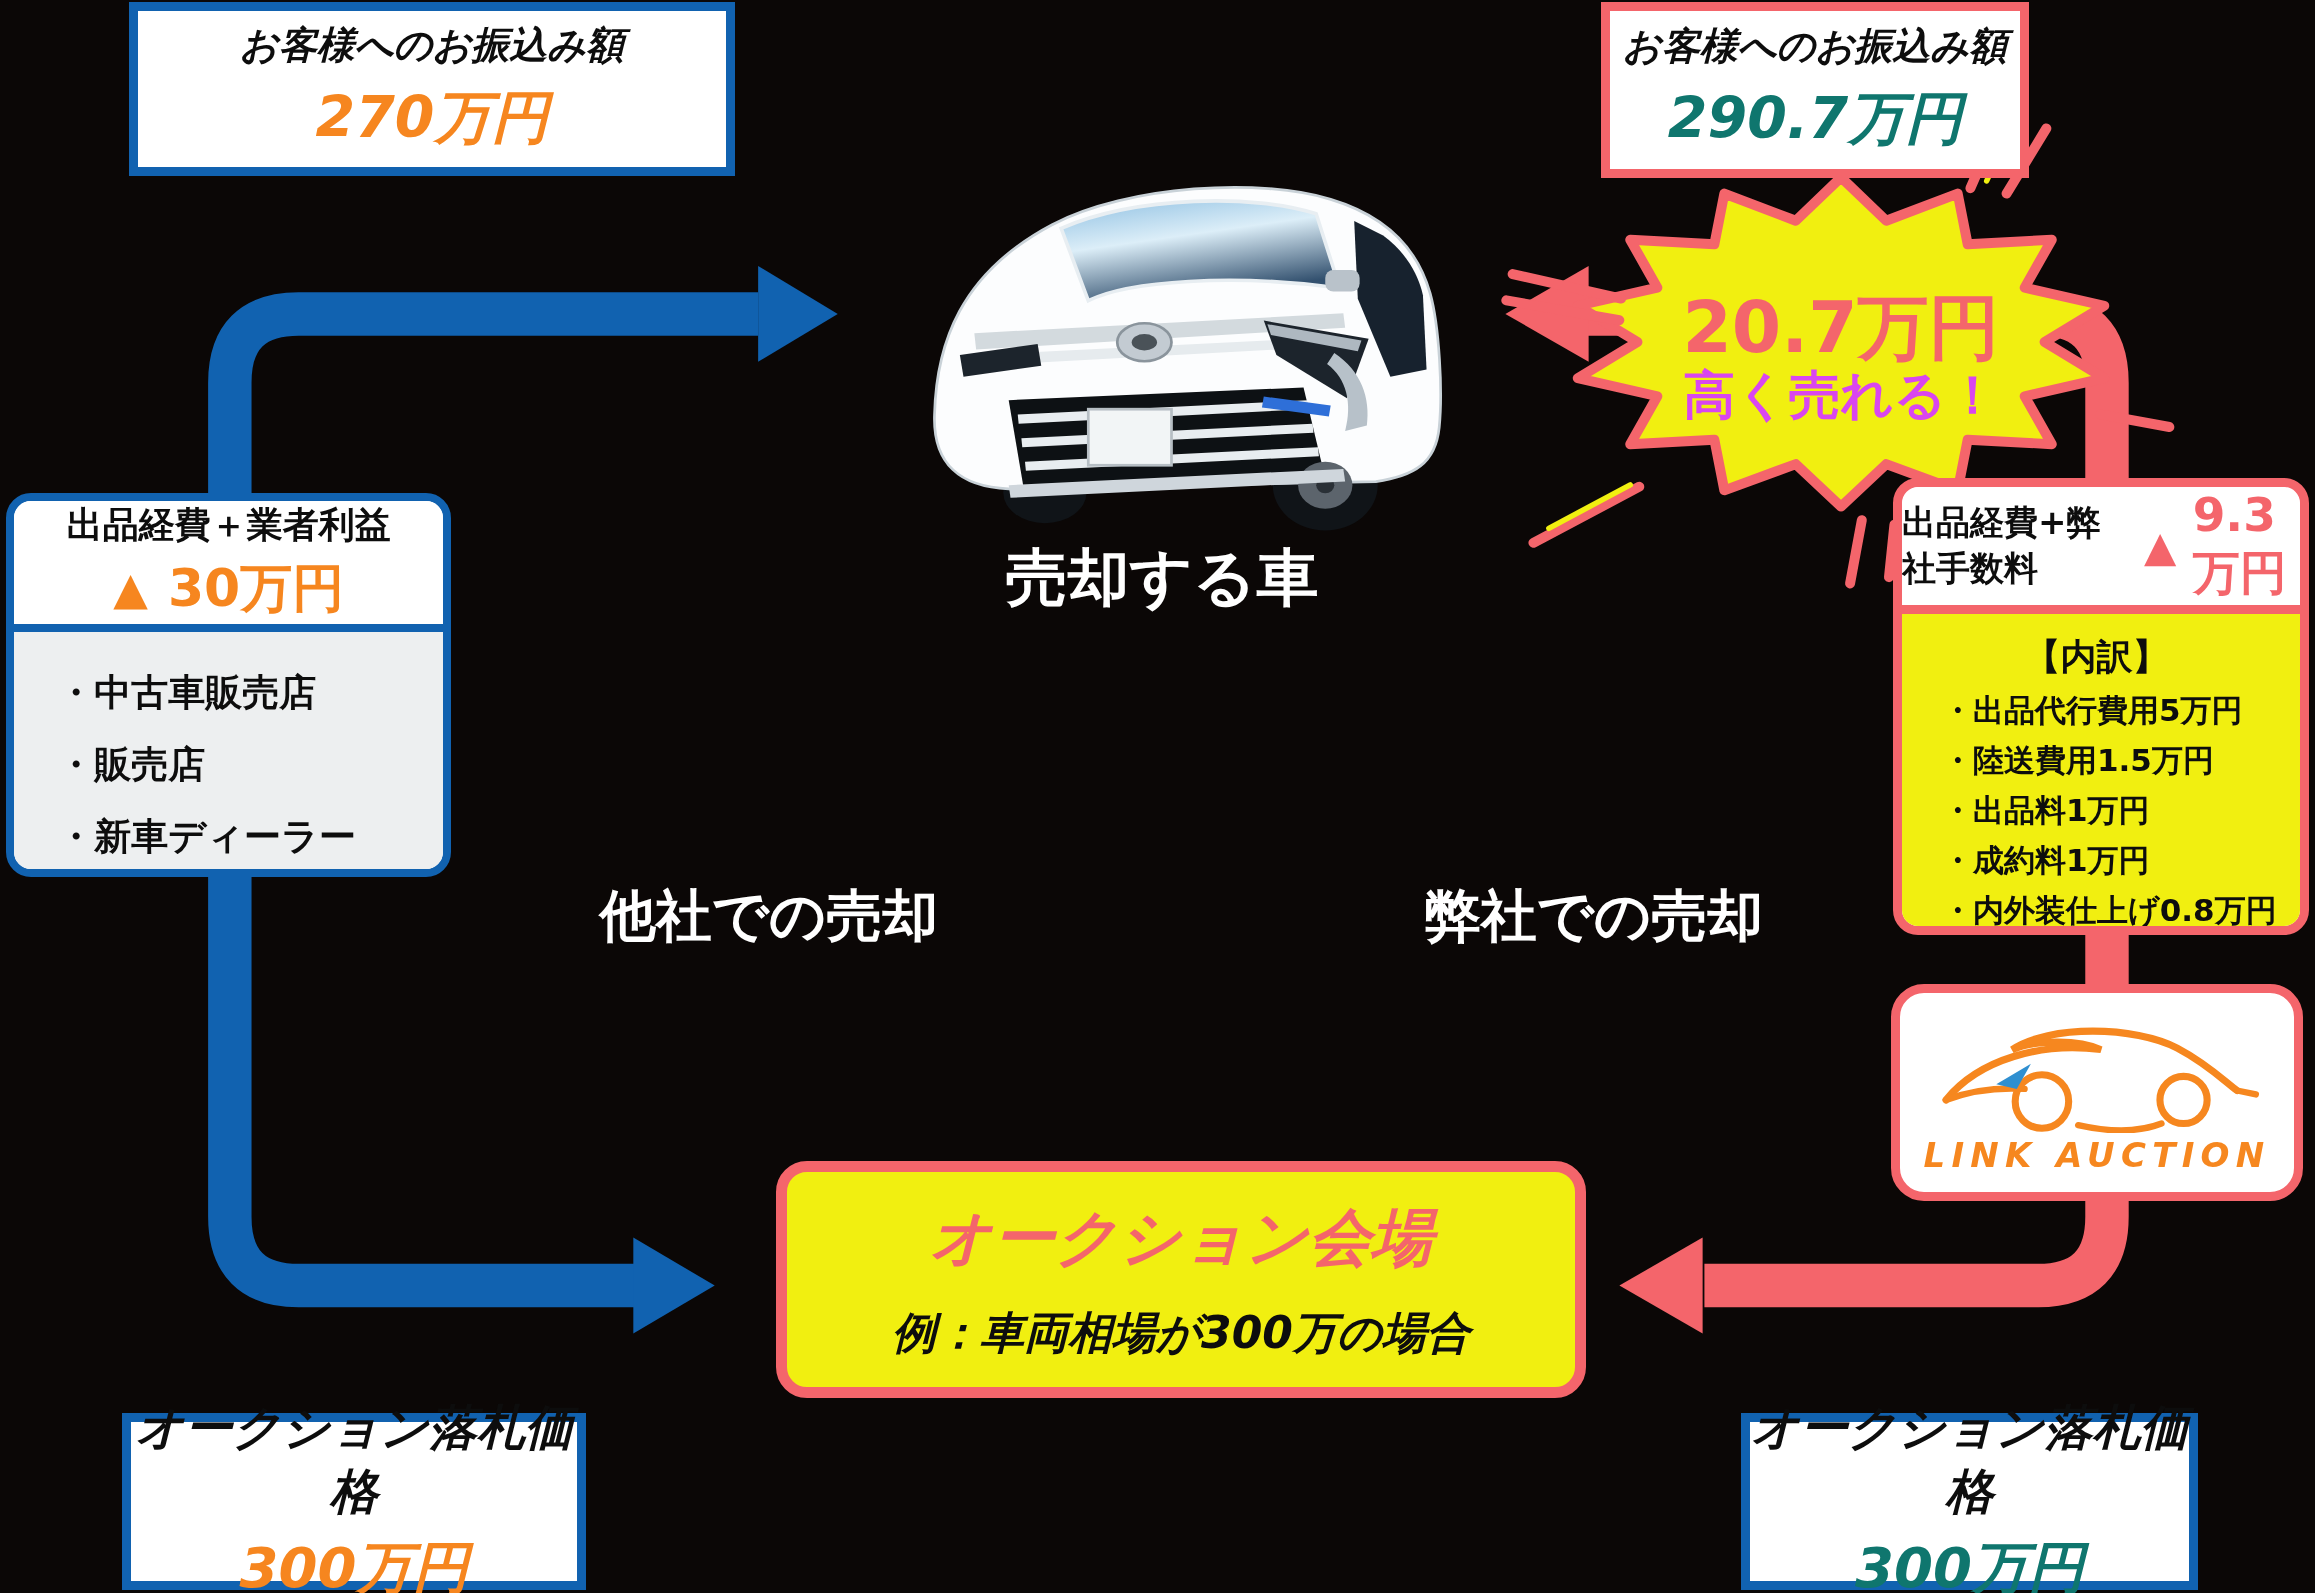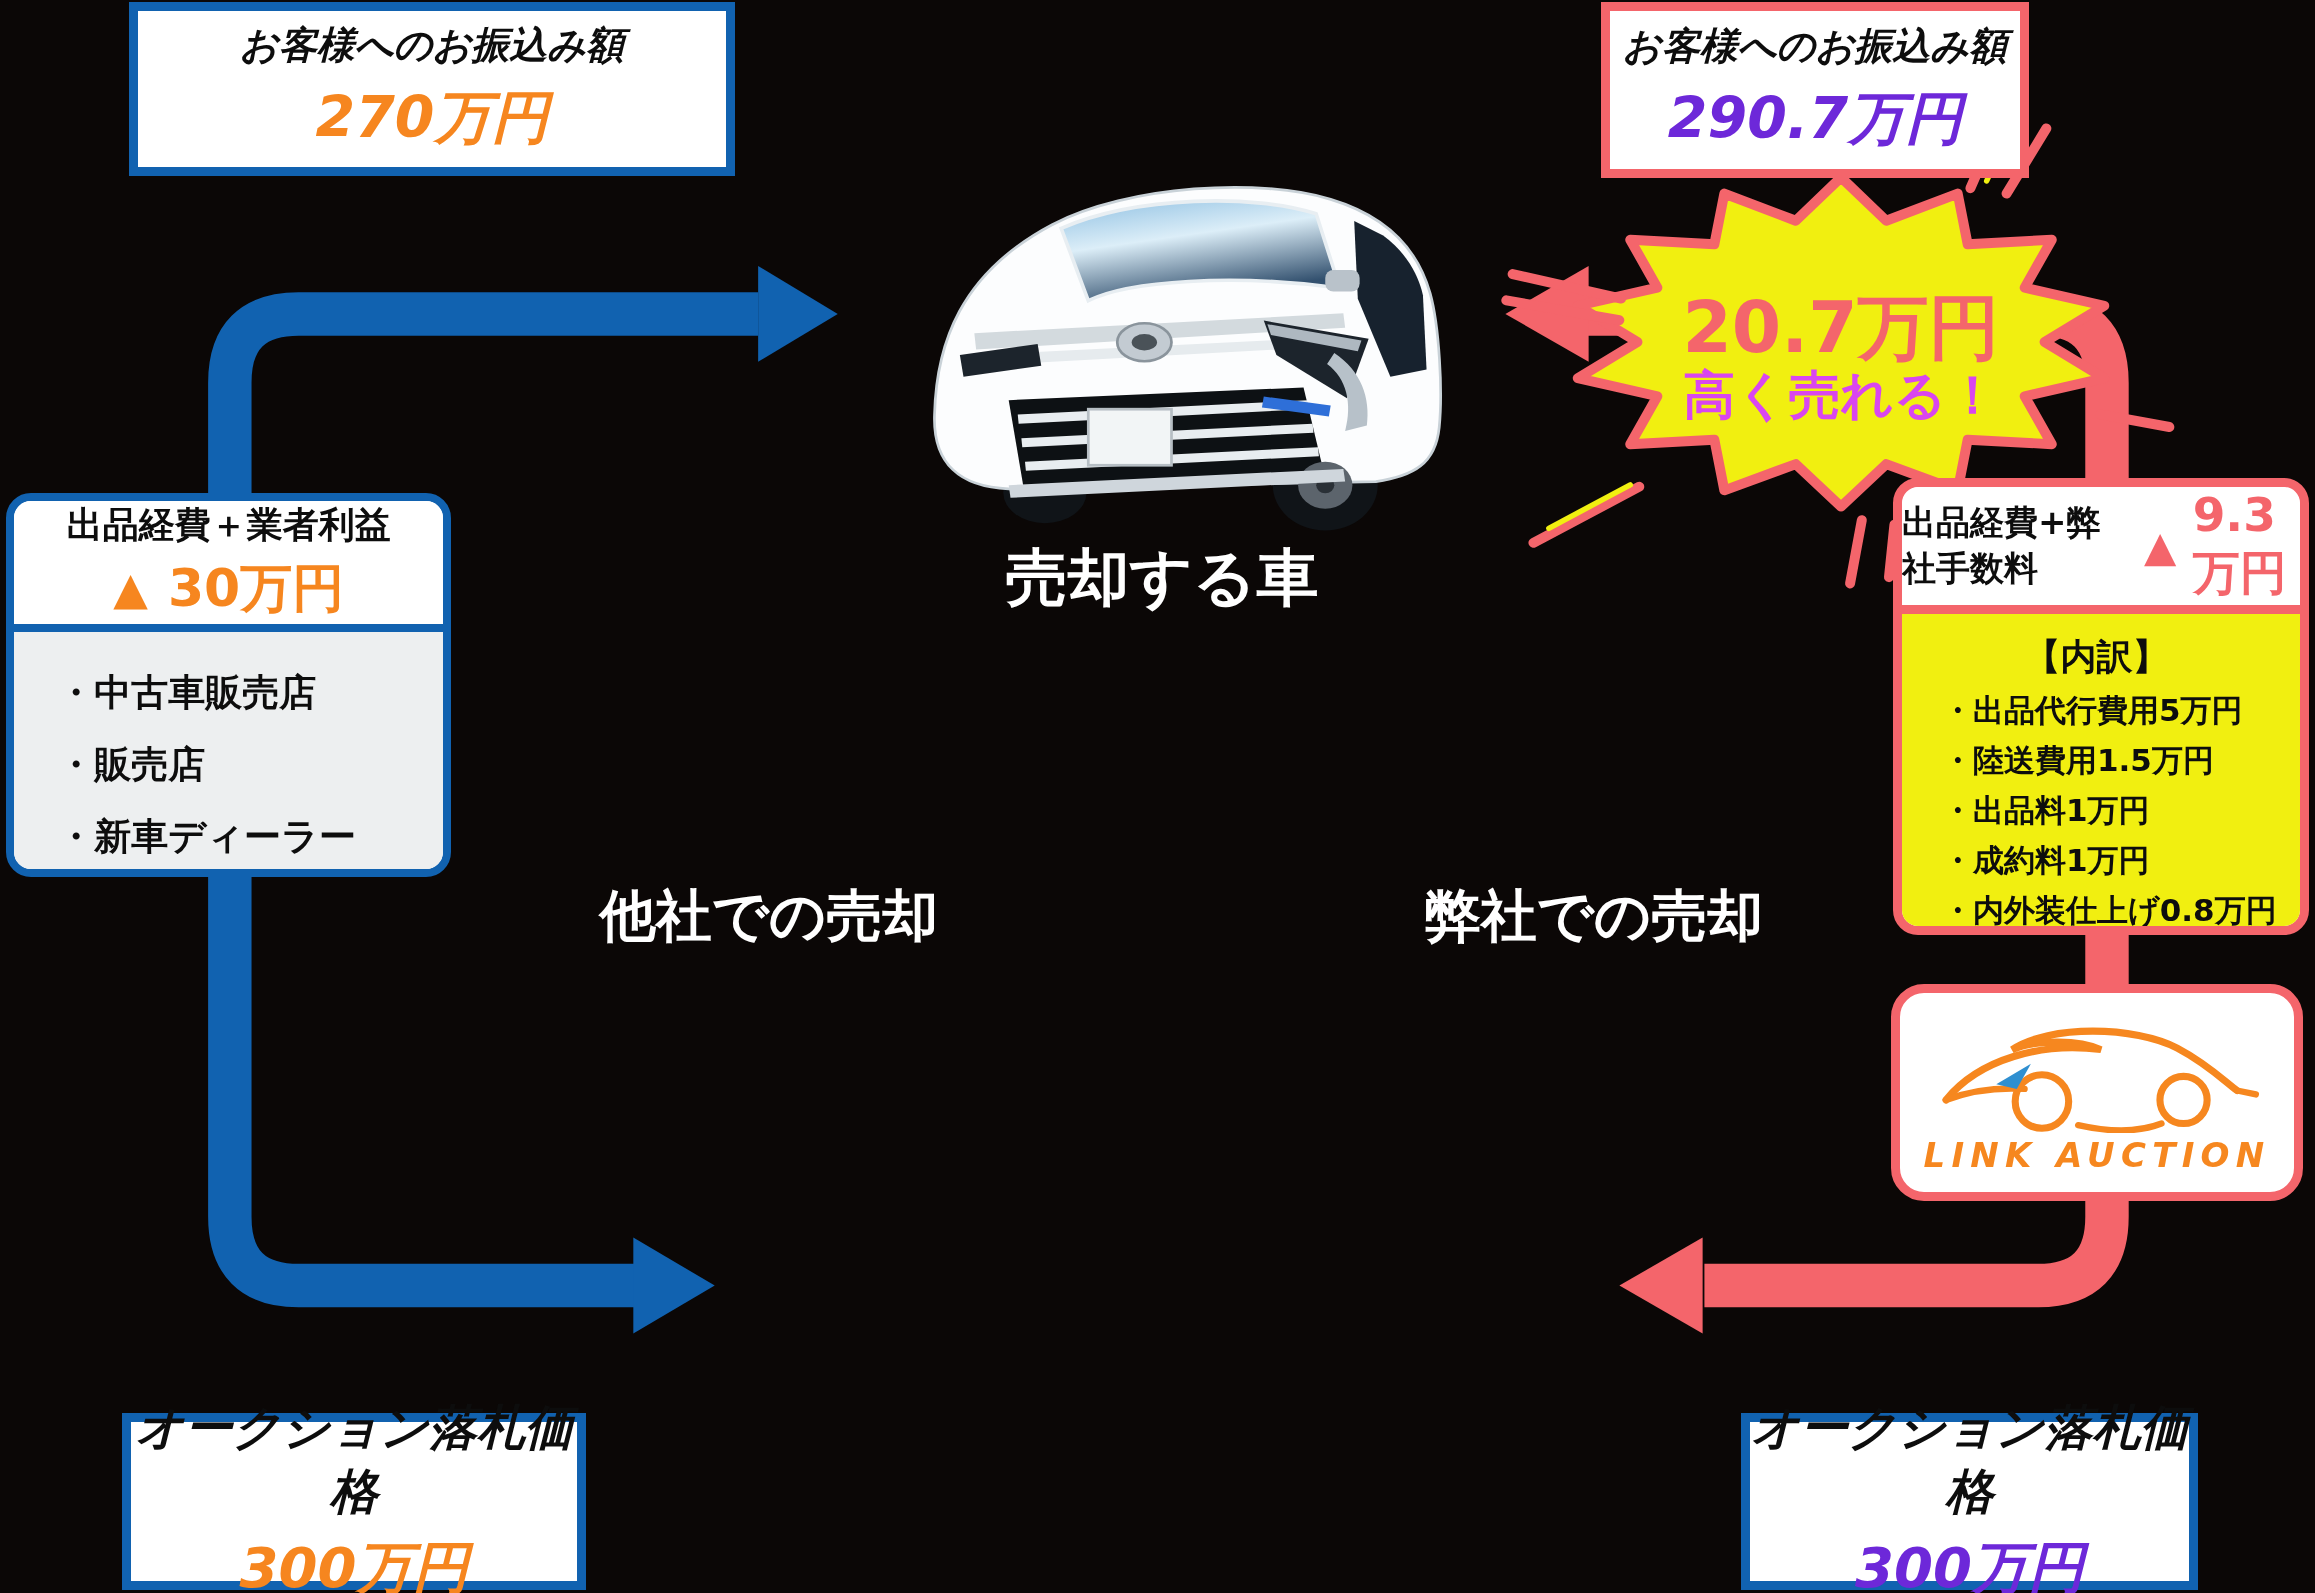--- a/index.html
+++ b/index.html
@@ -16,21 +16,21 @@
   .burst-text{position:absolute;left:1615px;top:291px;width:452px;text-align:center;z-index:2;}
   .burst-line1{font-size:71px;color:#f4656b;line-height:1.05;}
   .burst-line2{font-size:52px;color:#d946ef;line-height:1.15;}
   
   .panel{position:absolute;background:#ffffff;display:flex;flex-direction:column;
          align-items:center;justify-content:center;z-index:3;box-sizing:border-box;font-style:italic;}
   .panel .p-title{color:#0d0d0d;text-align:center;}
   .blue-border{border:9px solid #1162b0;}
   .pink-border{border:9px solid #f4656b;}
   .val-orange{color:#f6861f;}
-  .val-pink{color:#6d28d9;}
+  .val-pink{color:#0f766e;}
   
   #box-top-left{left:129px;top:1.8px;width:606px;height:174px;gap:9px;}
   #box-top-right{left:1601px;top:1.8px;width:428px;height:176px;gap:9px;}
   #box-top-left .p-title,#box-top-right .p-title{font-size:38px;}
   #box-top-left .p-value,#box-top-right .p-value{font-size:57px;}
   
   .cost-box{position:absolute;z-index:3;box-sizing:border-box;background:#ffffff;
             border-radius:25px;overflow:hidden;display:flex;flex-direction:column;}
   #cost-left{left:6.3px;top:493px;width:445px;height:384px;border:8.1px solid #1162b0;}
   #cost-left .cost-head{height:147px;display:flex;flex-direction:column;align-items:center;justify-content:center;gap:3.6px;background:#fff;}
@@ -204,20 +204,24 @@
         <circle cx="150" cy="110" r="34"></circle>
         <circle cx="330" cy="108" r="30"></circle>
         <path d="M196,140 C240,150 276,148 302,138" stroke-width="8"></path>
         <path d="M398,96 L422,101" stroke-width="8"></path>
       </g>
       <polygon points="92,88 136,62 118,94" fill="#2f8fd0"></polygon>
     </svg>
     <div id="link-label">LINK AUCTION</div>
   </div>
 
+  <div class="panel" id="auction-box">
+    <div class="p-title">オークション会場</div>
+    <div class="p-sub">例：車両相場が300万の場合</div>
+  </div>
 
   <div class="panel blue-border" id="box-bot-left">
     <div class="p-title">オークション落札価格</div>
     <div class="p-value val-orange">300万円</div>
   </div>
   <div class="panel blue-border" id="box-bot-right">
     <div class="p-title">オークション落札価格</div>
     <div class="p-value val-pink">300万円</div>
   </div>
 

